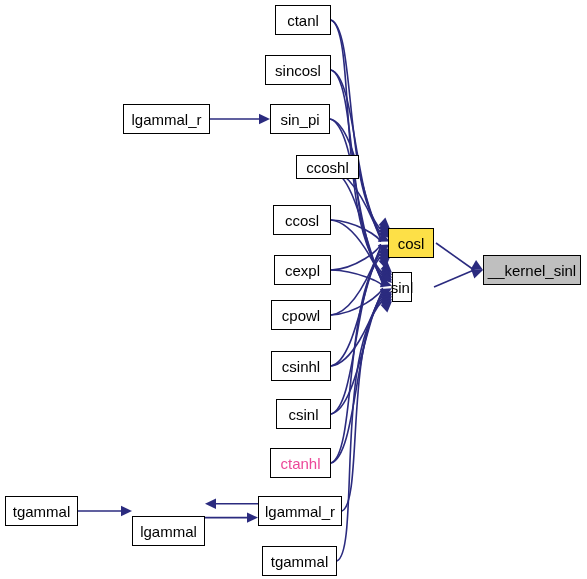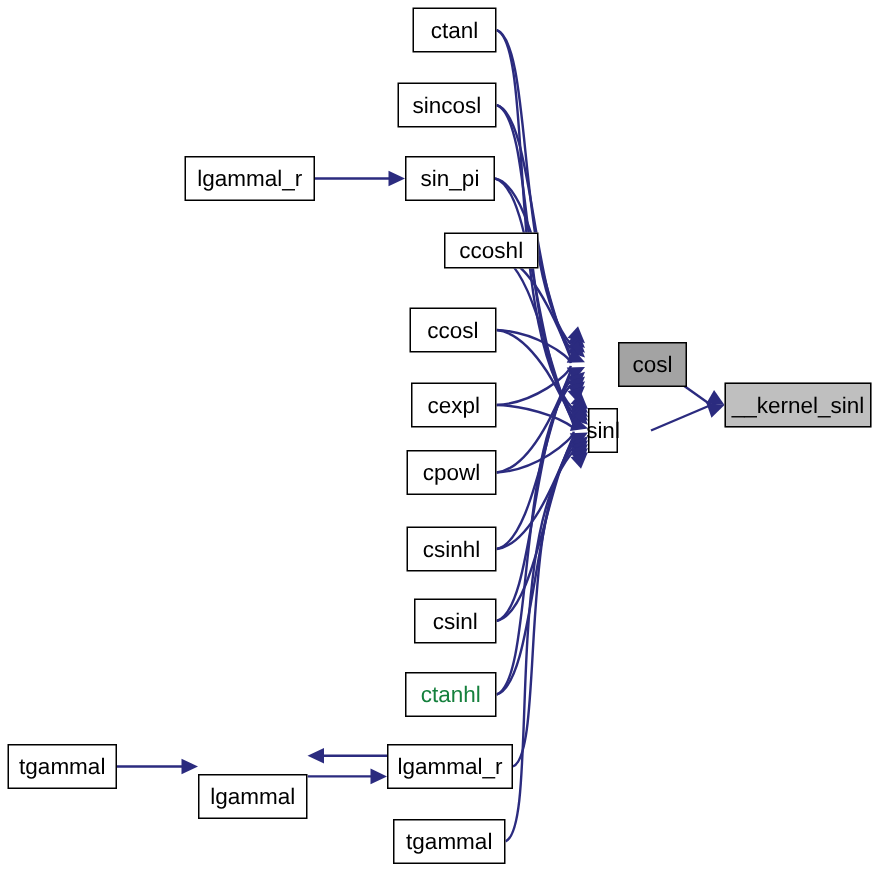--- a/index.html
+++ b/index.html
@@ -125,39 +125,39 @@
     </div>
     <div class="gnode" style="left: 271px; top: 300px; width: 60px; height: 30px; border-color: rgb(0, 0, 0); color: rgb(0, 0, 0); background: rgb(255, 255, 255);">
       <span>cpowl</span>
     </div>
     <div class="gnode" style="left: 271px; top: 351px; width: 60px; height: 30px; border-color: rgb(0, 0, 0); color: rgb(0, 0, 0); background: rgb(255, 255, 255);">
       <span>csinhl</span>
     </div>
     <div class="gnode" style="left: 276px; top: 399px; width: 55px; height: 30px; border-color: rgb(0, 0, 0); color: rgb(0, 0, 0); background: rgb(255, 255, 255);">
       <span>csinl</span>
     </div>
-    <div class="gnode" style="left: 270px; top: 448px; width: 61px; height: 30px; border-color: rgb(0, 0, 0); color: #15803d; background: rgb(255, 255, 255);">
+    <div class="gnode" style="left: 270px; top: 448px; width: 61px; height: 30px; border-color: rgb(0, 0, 0); color: #ec4899; background: rgb(255, 255, 255);">
       <span>ctanhl</span>
     </div>
     <div class="gnode" style="left: 258px; top: 496px; width: 84px; height: 30px; border-color: rgb(0, 0, 0); color: rgb(0, 0, 0); background: rgb(255, 255, 255);">
       <span>lgammal_r</span>
     </div>
     <div class="gnode" style="left: 262px; top: 546px; width: 75px; height: 30px; border-color: rgb(0, 0, 0); color: rgb(0, 0, 0); background: rgb(255, 255, 255);">
       <span>tgammal</span>
     </div>
     <div class="gnode" style="left: 123px; top: 104px; width: 87px; height: 30px; border-color: rgb(0, 0, 0); color: rgb(0, 0, 0); background: rgb(255, 255, 255);">
       <span>lgammal_r</span>
     </div>
     <div class="gnode" style="left: 132px; top: 516px; width: 73px; height: 30px; border-color: rgb(0, 0, 0); color: rgb(0, 0, 0); background: rgb(255, 255, 255);">
       <span>lgammal</span>
     </div>
     <div class="gnode" style="left: 5px; top: 496px; width: 73px; height: 30px; border-color: rgb(0, 0, 0); color: rgb(0, 0, 0); background: rgb(255, 255, 255);">
       <span>tgammal</span>
     </div>
-    <div class="gnode" style="left: 412px; top: 228px; width: 46px; height: 30px; border-color: rgb(0, 0, 0); color: rgb(0, 0, 0); background: #a3a3a3;">
+    <div class="gnode" style="left: 388px; top: 228px; width: 46px; height: 30px; border-color: rgb(0, 0, 0); color: rgb(0, 0, 0); background: #fde047;">
       <span>cosl</span>
     </div>
     <div class="gnode" style="left: 392px; top: 272px; width: 20px; height: 30px; border-color: rgb(0, 0, 0); color: rgb(0, 0, 0); background: rgb(255, 255, 255);">
       <span>sinl</span>
     </div>
     <div class="gnode highlight" style="left: 483px; top: 255px; width: 98px; height: 30px; border-color: rgb(0, 0, 0); color: rgb(0, 0, 0); background: rgb(191, 191, 191); text-align: right;">
       <span>__kernel_sinl</span>
     </div>
   </div>
 

